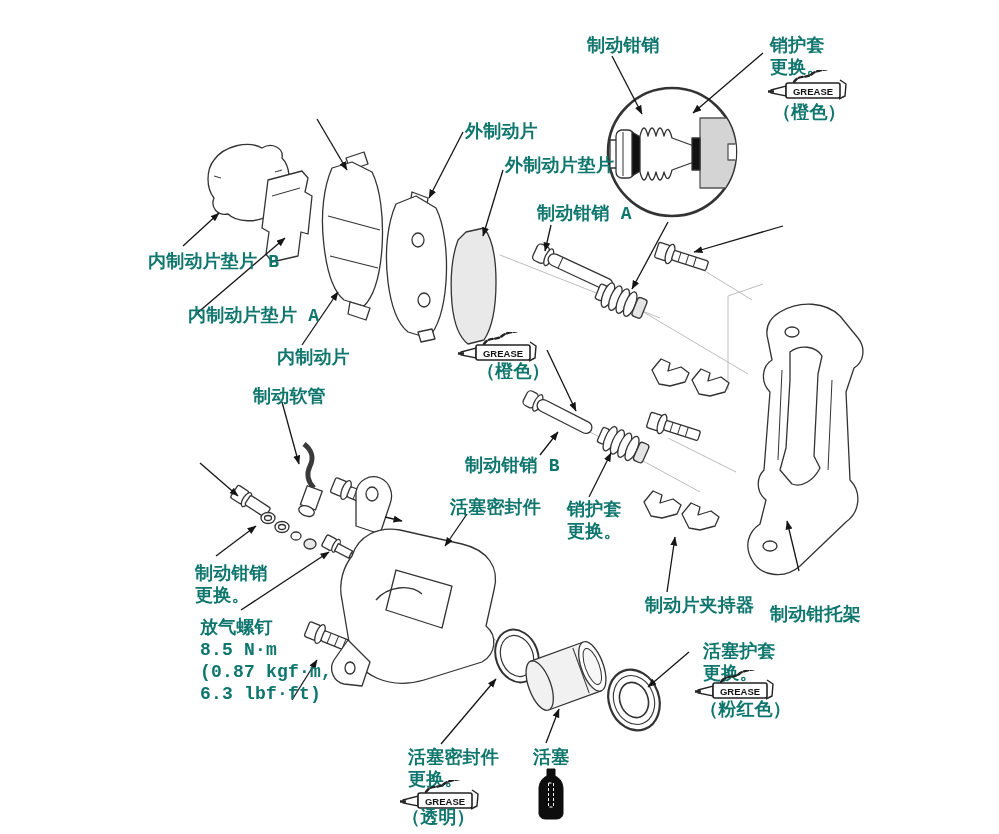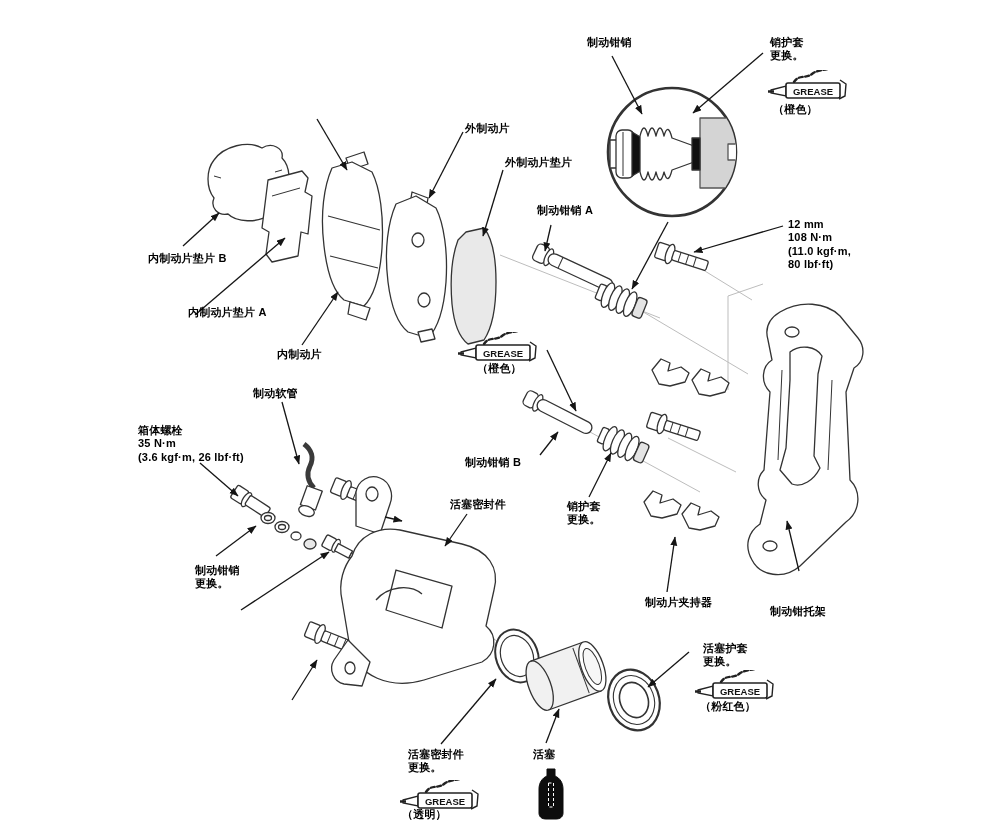--- a/index.html
+++ b/index.html
@@ -1,20 +1,20 @@
 <!DOCTYPE html>
 <html><head>
 <meta charset="utf-8">
 <style>
   html,body{margin:0;padding:0;background:#fff;}
   .canvas{position:relative;width:999px;height:834px;background:#ffffff;overflow:hidden;
           font-family:"Liberation Sans","DejaVu Sans",sans-serif;}
   .abs{position:absolute;}
-  .lbl{position:absolute;font-weight:bold;font-size:11px;line-height:1.22;color:#000000;
-       white-space:nowrap;letter-spacing:.2px;}
+  .lbl{position:absolute;font-weight:bold;font-size:18px;line-height:1.22;color:#0f766e;
+       white-space:nowrap;letter-spacing:.2px;font-family:Liberation Mono, monospace;}
   svg text{font-family:"Liberation Sans","DejaVu Sans",sans-serif;}
 </style>
 </head>
 <body>
 
 <div class="canvas">
 
   <svg class="abs" style="left:0;top:0" width="999" height="834" viewBox="0 0 999 834">
     <defs>
       <marker id="ah" markerUnits="userSpaceOnUse" markerWidth="10" markerHeight="8" refX="8.5" refY="3.5" orient="auto">
@@ -272,50 +272,45 @@
   <svg class="abs" style="left:768px;top:70px" width="84" height="34" viewBox="0 0 84 34">
     <path d="M26,12 c5,-8 12,-3 18,-8 c6,-5 14,-3 20,-7" fill="none" stroke="#222" stroke-width="2.4" stroke-linecap="round" stroke-dasharray="4 2.5"></path>
     <path d="M3,20 l15,-4 v10 l-15,-3 z" fill="#fff" stroke="#222" stroke-width="1.3"></path>
     <line x1="0" y1="21.5" x2="6" y2="21.5" stroke="#222" stroke-width="2.5"></line>
     <rect x="18" y="13" width="54" height="15" rx="2" fill="#fff" stroke="#222" stroke-width="1.6"></rect>
     <text x="45" y="24.5" text-anchor="middle" font-size="9.5" font-weight="bold" fill="#111">GREASE</text>
     <path d="M72,10 l6,4 l-1,12 l-6,3" fill="none" stroke="#222" stroke-width="1.4"></path>
   </svg>
   <div class="lbl" style="left:773px;top:103px">（橙色）</div>
 
-  <div class="lbl" style="left:788px;top:218px">
-    <div>12 mm</div>
-    <div>108 N·m</div>
-    <div>(11.0 kgf·m,</div>
-    <div>80 lbf·ft)</div>
-  </div>
 
   <svg class="abs" style="left:458px;top:332px" width="84" height="34" viewBox="0 0 84 34">
     <path d="M26,12 c5,-8 12,-3 18,-8 c6,-5 14,-3 20,-7" fill="none" stroke="#222" stroke-width="2.4" stroke-linecap="round" stroke-dasharray="4 2.5"></path>
     <path d="M3,20 l15,-4 v10 l-15,-3 z" fill="#fff" stroke="#222" stroke-width="1.3"></path>
     <line x1="0" y1="21.5" x2="6" y2="21.5" stroke="#222" stroke-width="2.5"></line>
     <rect x="18" y="13" width="54" height="15" rx="2" fill="#fff" stroke="#222" stroke-width="1.6"></rect>
     <text x="45" y="24.5" text-anchor="middle" font-size="9.5" font-weight="bold" fill="#111">GREASE</text>
     <path d="M72,10 l6,4 l-1,12 l-6,3" fill="none" stroke="#222" stroke-width="1.4"></path>
   </svg>
   <div class="lbl" style="left:477px;top:362px">（橙色）</div>
 
   <div class="lbl" style="left:253px;top:387px">制动软管</div>
 
-  <div class="lbl" style="left:138px;top:424px">
-    <div>箱体螺栓</div>
-    <div>35 N·m</div>
-    <div>(3.6 kgf·m, 26 lbf·ft)</div>
-  </div>
 
   <div class="lbl" style="left:195px;top:564px">
     <div>制动钳销</div>
     <div>更换。</div>
   </div>
 
+  <div class="lbl" style="left:200px;top:618px">
+    <div>放气螺钉</div>
+    <div>8.5 N·m</div>
+    <div>(0.87 kgf·m,</div>
+    <div>6.3 lbf·ft)</div>
+  </div>
 
 
   <div class="lbl" style="left:450px;top:498px">活塞密封件</div>
 
   <div class="lbl" style="left:465px;top:456px">制动钳销 B</div>
 
   <div class="lbl" style="left:567px;top:500px">
     <div>销护套</div>
     <div>更换。</div>
   </div>

